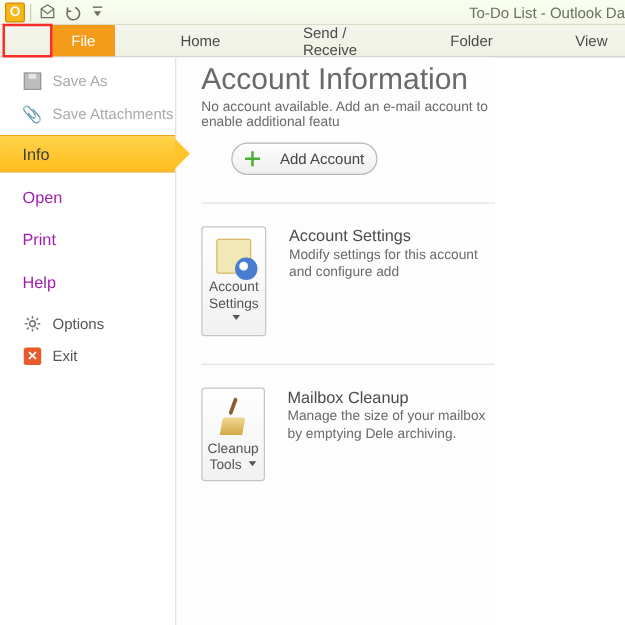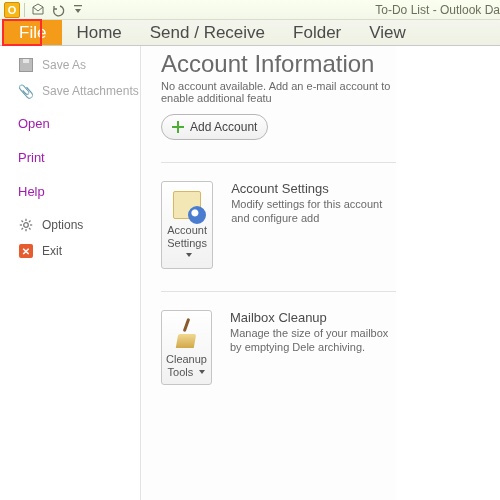--- a/index.html
+++ b/index.html
@@ -69,23 +69,24 @@
     border-bottom:1px solid #c9c9c9;
     display:flex;
     align-items:stretch;
     padding-left:3px;
   }
   .tab {
     padding:0 14px;
     display:flex;
     align-items:center;
     color:#4b4b4b;
-    font-size:17px;
+    font-size:12px;
     cursor:pointer;
     position:relative;
+    margin-left:38px;
   }
   .tab.file {
     background:#f59b1a;
     color:#fff;
     padding:0 16px;
     z-index:2;
   }
   .file-highlight {
     position:absolute;
     border:2px solid #ff2a2a;
@@ -168,28 +169,29 @@
     margin:0 0 2px 0;
   }
   .sub {
     font-size:11px;
     color:#6a6a6a;
     margin-bottom:10px;
   }
   .add-btn {
     display:inline-flex;
     align-items:center;
-    gap:6px;
+    gap:16px;
     border:1px solid #b7b7b7;
     background:linear-gradient(#fefefe,#efefef);
     border-radius:13px;
     padding:5px 10px;
     cursor:pointer;
     color:#444;
     font-size:12px;
+    margin-left:24px;
   }
   .plus-ic{
     width:12px;height:12px;
     position:relative;
   }
   .plus-ic::before,.plus-ic::after{
     content:"";position:absolute;background:#4caf34;
   }
   .plus-ic::before{left:5px;top:0;width:2px;height:12px;}
   .plus-ic::after{left:0;top:5px;width:12px;height:2px;}
@@ -320,20 +322,23 @@
         </span>
       <span>Save As</span>
     </div>
     <div class="side-item disabled">
       <span class="icon16">
           <span class="attach-ic">📎</span>
         </span>
       <span>Save Attachments</span>
     </div>
 
+    <div class="side-heading selected">
+      <span>Info</span>
+    </div>
     <div class="side-heading">
       <span>Open</span>
     </div>
     <div class="side-heading">
       <span>Print</span>
     </div>
     <div class="side-heading">
       <span>Help</span>
     </div>
 

